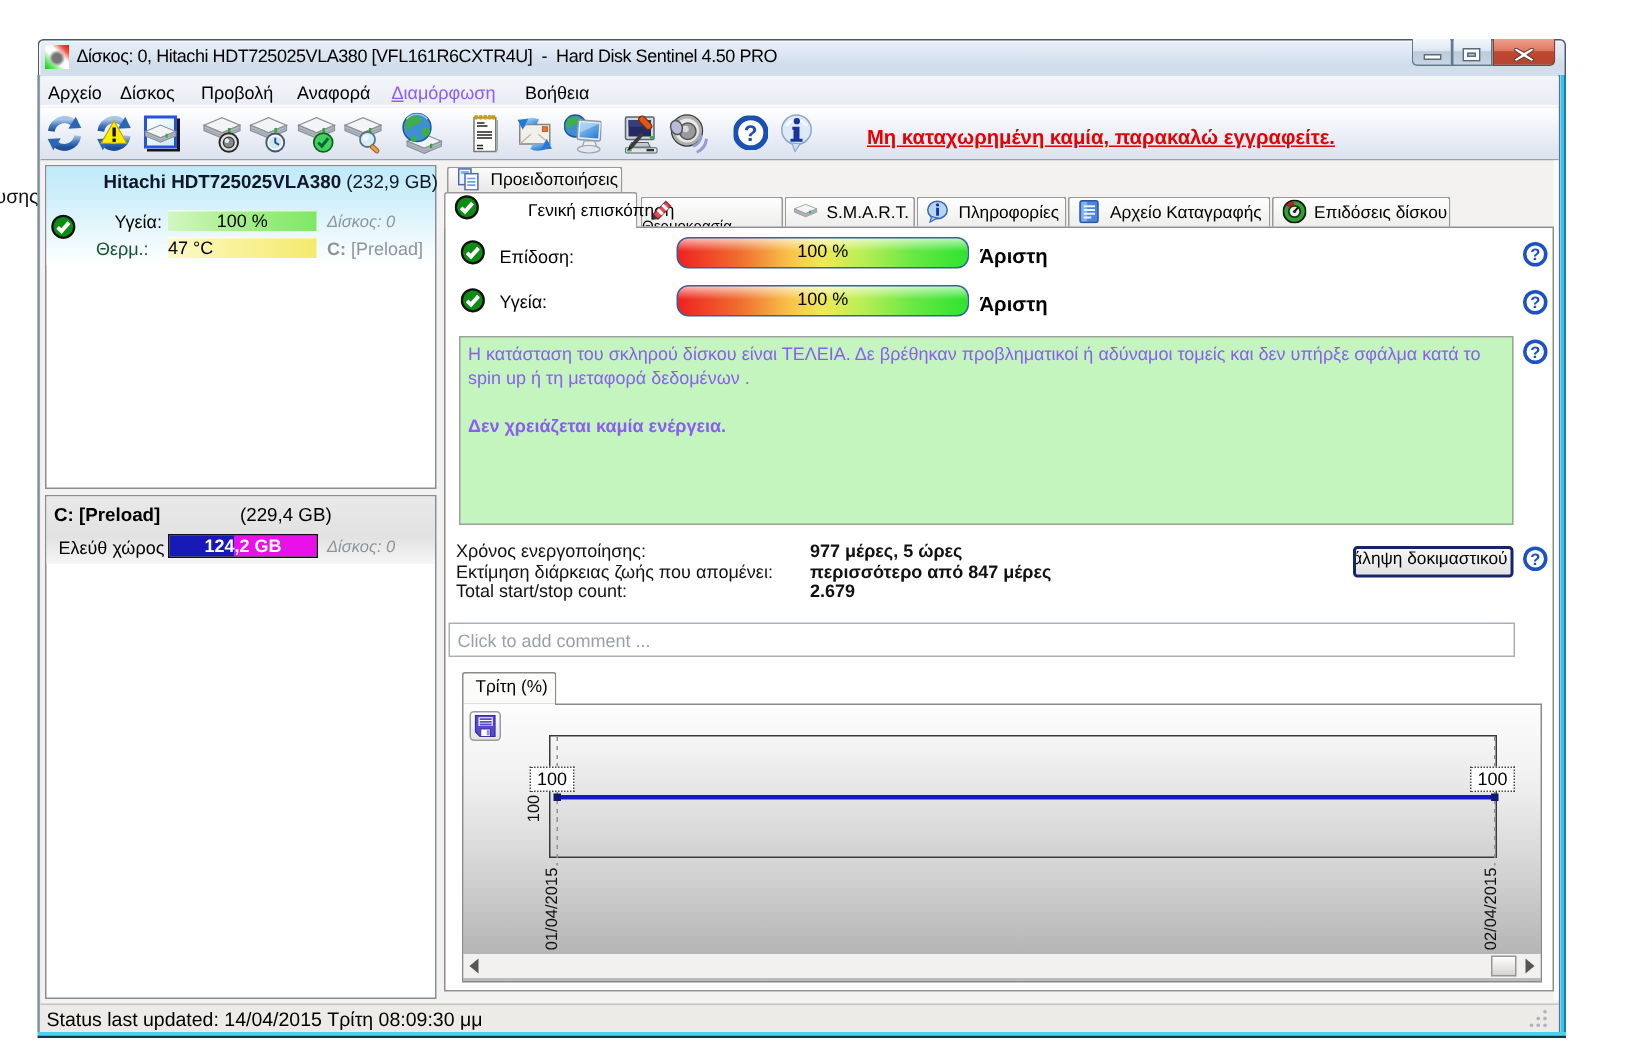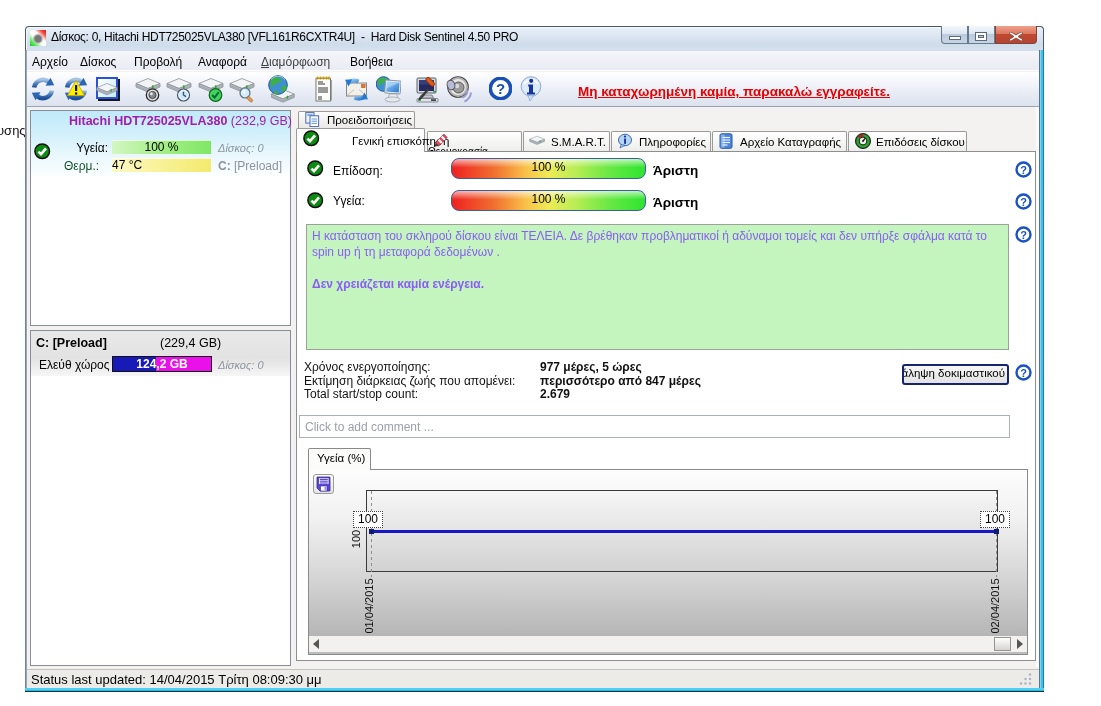--- a/index.html
+++ b/index.html
@@ -53,38 +53,38 @@
 <svg class="abs" style="left:1009px; top:32px;" width="14" height="9" viewBox="0 0 14 9">
  <path d="M1.8 0 L7 3 L12.2 0 L14 1.2 L9 4.5 L14 7.8 L12.2 9 L7 6 L1.8 9 L0 7.8 L5 4.5 L0 1.2 Z" fill="#fff" stroke="#6a4038" stroke-width="0.7"></path>
 </svg>
 
 <div class="abs" style="left:27px; top:51px; width:1012px; height:20px;
   background:linear-gradient(180deg,#f4f5f9,#e9ecf4); border-bottom:1px solid #fdfdfd;"></div>
 <div class="abs" style="left:32px; top:55px; font-size:12px; color:#000;">Αρχείο</div>
 <div class="abs" style="left:80px; top:55px; font-size:12px; color:#000;">Δίσκος</div>
 <div class="abs" style="left:134px; top:55px; font-size:12px; color:#000;">Προβολή</div>
 <div class="abs" style="left:198px; top:55px; font-size:12px; color:#000;">Αναφορά</div>
-<div class="abs" style="left:261px; top:55px; font-size:12px; color:#404040;"><span style="text-decoration:underline;">Δ</span>ιαμόρφωση</div>
+<div class="abs" style="left:261px; top:55px; font-size:12px; color:#8b5cf6;"><span style="text-decoration:underline;">Δ</span>ιαμόρφωση</div>
 <div class="abs" style="left:350px; top:55px; font-size:12px; color:#000;text-align:right;">Βοήθεια</div>
 
 <div class="abs" style="left:27px; top:72px; width:1012px; height:35px;
   background:linear-gradient(180deg,#ffffff 0%,#f2f4fa 35%,#e3e8f2 75%,#dde3ef 100%);
   border-bottom:1px solid #9aa2b5;"></div>
 <div class="abs" style="left:578px; top:84px; font-size:13.5px; font-weight:bold; color:#e60000; text-decoration:underline;">Μη καταχωρημένη καμία, παρακαλώ εγγραφείτε.</div>
 
 <div class="abs" style="left:27px; top:107px; width:1012px; height:560px; background:#f3f2f0;"></div>
 
 <div class="abs" style="left:1036px; top:107px; width:3px; height:560px; background:#fbfbfb;"></div>
 
 <div class="abs" style="left:30px; top:110px; width:261px; height:216px; background:#fff; border:1px solid #888e98;"></div>
 <div class="abs" style="left:30px; top:330px; width:261px; height:336px; background:#fff; border:1px solid #888e98;"></div>
 
 <div class="abs" style="left:31px; top:111px; width:259px; height:66px;
   background:linear-gradient(180deg,#c0eafa 0%,#cfeffb 30%,#e8f7fd 65%,#fdffff 100%);"></div>
-<div class="abs" style="left:31px; top:114px; width:299px; height:15px; text-align:center; font-size:12.5px; color:#a21caf;"><b>Hitachi HDT725025VLA380</b> (232,9 GB)</div>
+<div class="abs" style="left:31px; top:114px; width:299px; height:15px; text-align:center; font-size:12.5px; color:#0f172a;"><b>Hitachi HDT725025VLA380</b> (232,9 GB)</div>
 <div class="abs" style="left:55px; top:141px; width:53px; text-align:right; font-size:12px; color:#000;">Υγεία:</div>
 <div class="abs" style="left:112px; top:140px; width:99px; height:14px;
   background:linear-gradient(90deg,#d4f6c4,#a8ef8c 45%,#7fe765);
   box-shadow:inset 0 1px 0 rgba(255,255,255,.7); text-align:center; font-size:12px; line-height:14px; color:#000;">100 %</div>
 <div class="abs" style="left:218px; top:142px; font-size:11px; font-style:italic; color:#8d949c;">Δίσκος: 0</div>
 <div class="abs" style="left:55px; top:159px; width:53px; text-align:center; font-size:12px; color:#14532d;">Θερμ.:</div>
 <div class="abs" style="left:112px; top:158px; width:99px; height:14px;
   background:linear-gradient(90deg,#fcf9c8,#f9f29a 45%,#f3ea6e);
   box-shadow:inset 0 1px 0 rgba(255,255,255,.7); text-align:left; font-size:12px; line-height:14px; color:#000;">47 °C</div>
 <div class="abs" style="left:218px; top:159px; font-size:12px; color:#8d949c;"><b>C:</b> [Preload]</div>
@@ -156,21 +156,21 @@
   background:linear-gradient(180deg,#f7f7f7,#e2e2e2);"></div>
 <div class="abs" style="left:904px; top:364px; width:103px; height:21px; overflow:hidden;">
   <div style="position:absolute; right:2px; top:3px; font-size:11.5px; white-space:nowrap; color:#000;">Ανάληψη δοκιμαστικού</div>
 </div>
 
 <div class="abs" style="left:299px; top:415px; width:711px; height:23px; background:#fff; border:1px solid #aab0b8;"></div>
 <div class="abs" style="left:305px; top:420px; font-size:12px; color:#9aa0a8;">Click to add comment ...</div>
 
 <div class="abs" style="left:308px; top:448px; width:63px; height:22px; background:#fbfbfa;
   border:1px solid #8a8a8a; border-bottom:none; border-radius:2px 2px 0 0;"></div>
-<div class="abs" style="left:317px; top:452px; font-size:11.5px; color:#000;">Υγεία (%)</div>
+<div class="abs" style="left:317px; top:452px; font-size:11.5px; color:#000;">Τρίτη (%)</div>
 <div class="abs" style="left:308px; top:469px; width:720px; height:186px; border:1px solid #8a8a8a;
   background:linear-gradient(180deg,#fdfdfd 0%,#f0f0f0 28%,#d2d2d2 62%,#b3b3b3 92%,#bcbcbc 100%);"></div>
 <div class="abs" style="left:309px; top:469px; width:61px; height:1px; background:#fbfbfa;"></div>
 
 <div class="abs" style="left:366px; top:490px; width:632px; height:82px; border:1px solid #3a3a3a;
   background:linear-gradient(180deg,#f6f6f6,#d2d2d2);"></div>
 <div class="abs" style="left:371px; top:491px; width:1px; height:86px; background:repeating-linear-gradient(180deg,#909090 0 3px,rgba(0,0,0,0) 3px 6px);"></div>
 <div class="abs" style="left:996px; top:491px; width:1px; height:86px; background:repeating-linear-gradient(180deg,#909090 0 3px,rgba(0,0,0,0) 3px 6px);"></div>
 <div class="abs" style="left:371px; top:530px; width:626px; height:3px; background:#1718c4;"></div>
 <div class="abs" style="left:369px; top:529px; width:5px; height:5px; background:#101a70;"></div>

